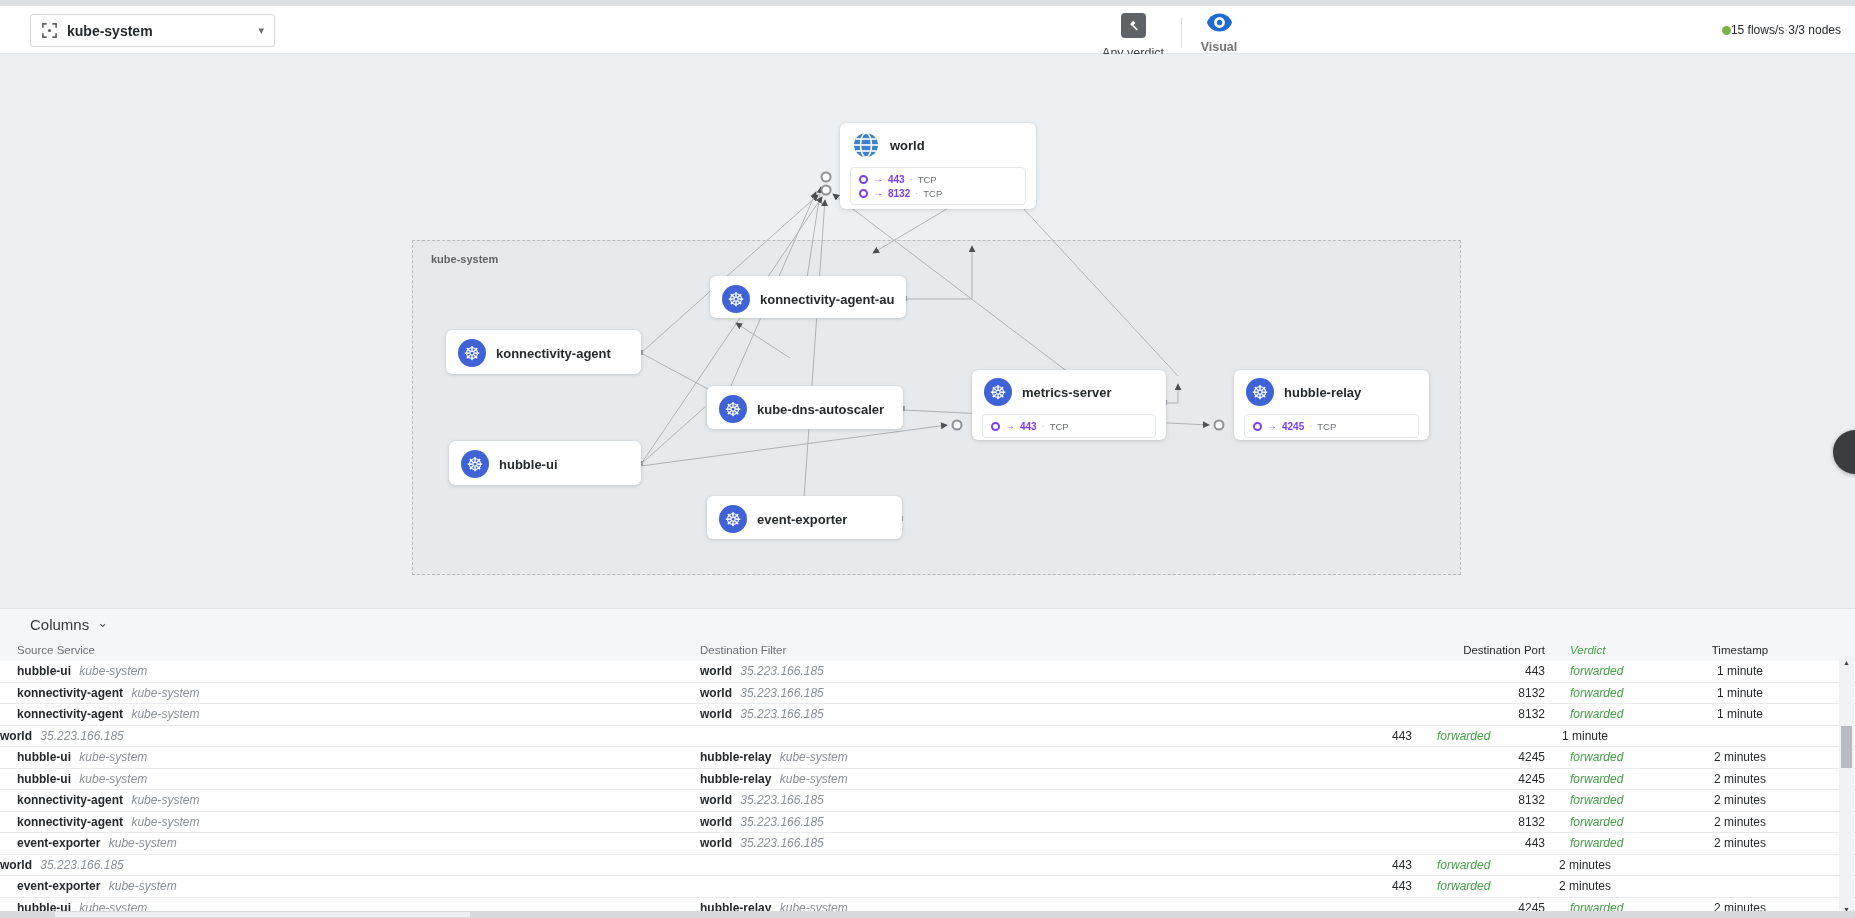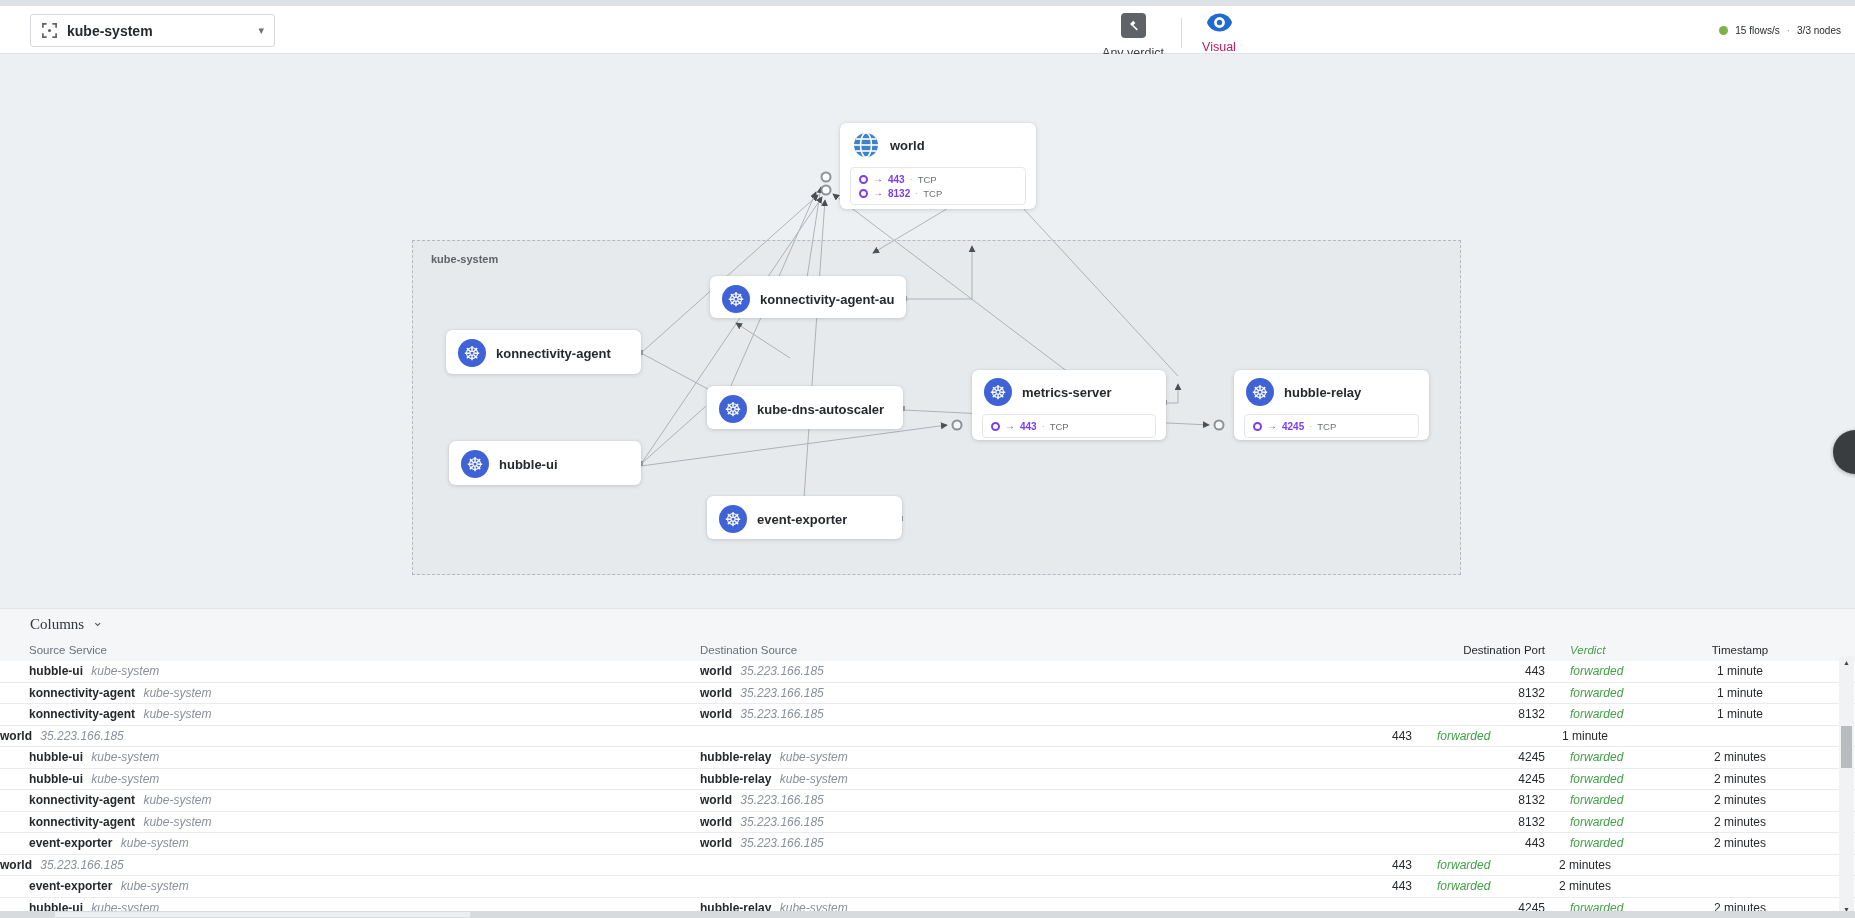--- a/index.html
+++ b/index.html
@@ -22,24 +22,24 @@
                   font-family:"Liberation Sans", sans-serif; color:#26292c; outline:none; }
   .filter-input::placeholder { color:#9aa0a6; }
   .tb-tool { position:absolute; top:7px; display:flex; flex-direction:column; align-items:center;
              cursor:pointer; }
   .tb-tool .tlabel { font-size:12.5px; margin-top:8px; }
   .tool-verdict { left:1097px; width:72px; }
   .tool-verdict .tlabel { color:#3c4043; }
   .vicon { width:25px; height:25px; background:#5f6368; border-radius:4px; display:flex;
            align-items:center; justify-content:center; }
   .tool-visual { left:1196px; width:46px; }
-  .tool-visual .tlabel { color:#be185d; }
+  .tool-visual .tlabel { color:#737373;font-weight:bold; }
   .tb-sep { position:absolute; left:1181px; top:12px; width:1px; height:30px; background:#dadce0; }
   .tb-status { position:absolute; right:14px; top:0; height:48px; display:flex; align-items:center;
-               gap:7px; font-size:10px; color:#26292c; }
+               gap:0; font-size:12px; color:#26292c; }
   .green-dot { width:9px; height:9px; border-radius:50%; background:#7cb342; }
   .status-sep { color:#9aa0a6; }
 
   
   .map { position:absolute; left:0; top:54px; width:1855px; height:554px; background:#edf0f3; }
   .edges { position:absolute; left:0; top:0; width:1855px; height:554px; }
   .ns-box { position:absolute; left:412px; top:186px; width:1049px; height:335px;
             border:1px dashed #b4b9bf; background:rgba(120,130,140,0.05); }
   .ns-box-label { position:absolute; left:18px; top:12px; font-size:11px; font-weight:bold;
                   color:#5f6368; }
@@ -69,26 +69,26 @@
   .card-hubble   { left:449px; top:387px; width:192px; height:44px; }
   .card-event    { left:707px; top:442px; width:195px; height:43px; }
   .card-sm .card-title { padding:9px 12px; }
   .map-knob { position:absolute; right:-22px; top:376px; width:44px; height:44px; border-radius:50%;
               background:#3a3d40; box-shadow:0 1px 4px rgba(0,0,0,.3); cursor:pointer; }
 
   
   .flows { position:absolute; left:0; top:608px; width:1855px; height:310px; background:#f5f6f8;
            border-top:1px solid #e0e3e7; }
   .columns-bar { height:30px; display:flex; align-items:center; padding-left:30px; gap:8px;
-                 cursor:pointer;font-family:Liberation Serif, serif; }
+                 cursor:pointer; }
   .columns-label { font-size:15px; color:#33373b; }
   .columns-caret { font-size:13px; color:#54585c; margin-top:-4px; }
   .grid { display:grid; grid-template-columns:700px 712px 133px 125px 185px; align-items:center; }
   .thead { height:22px; font-size:11.5px; color:#697077; }
-  .c-src { padding-left:29px; }
+  .c-src { padding-left:17px; }
   .c-port { text-align:right; }
   .c-verdict { padding-left:25px;font-style:italic; }
   .c-time { text-align:center; padding-right:45px; }
   .tbody { background:#fff; }
   .trow { height:21.5px; border-bottom:1px solid #e9ebee; font-size:12px; background:#fff;
           cursor:pointer; }
   .cell-name { font-weight:bold; color:#26292c; }
   .cell-sub { font-style:italic; color:#8a9099; font-weight:normal; margin-left:5px; }
   .c-port { color:#26292c; }
   .c-verdict { color:#43a047; }
@@ -306,21 +306,21 @@
 
   <div class="flows">
 
     <div class="columns-bar">
       <span class="columns-label">Columns</span>
       <span class="columns-caret">⌄</span>
     </div>
 
     <div class="grid thead">
       <span class="c-src">Source Service</span>
-      <span class="c-dst">Destination Source</span>
+      <span class="c-dst">Destination Filter</span>
       <span class="c-port">Destination Port</span>
       <span class="c-verdict">Verdict</span>
       <span class="c-time">Timestamp</span>
     </div>
 
     <div class="tbody">
 
         <div class="grid trow">
           <span class="c-src">
             <span class="cell-name">hubble-ui</span>

